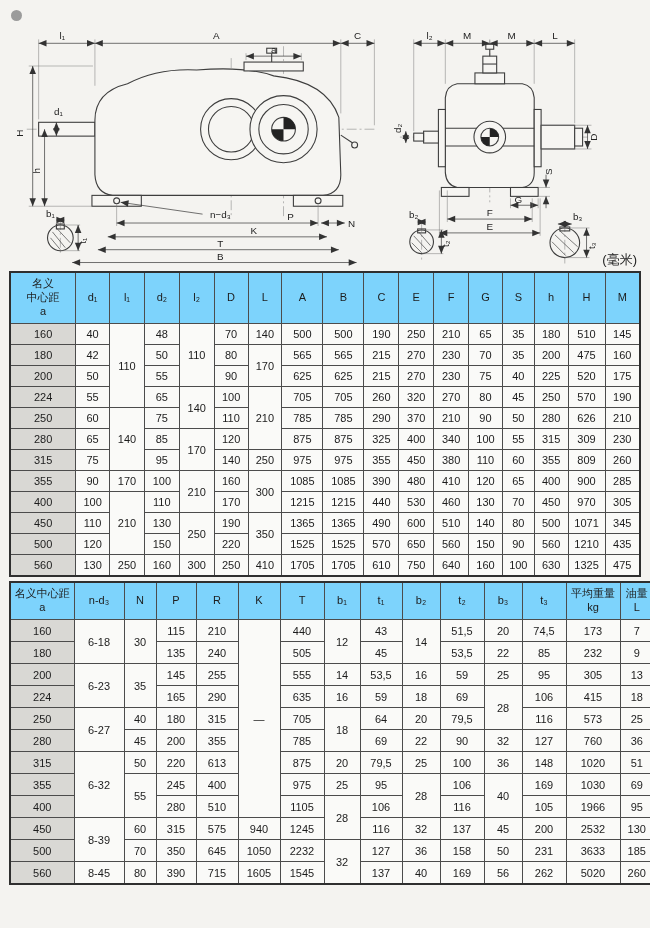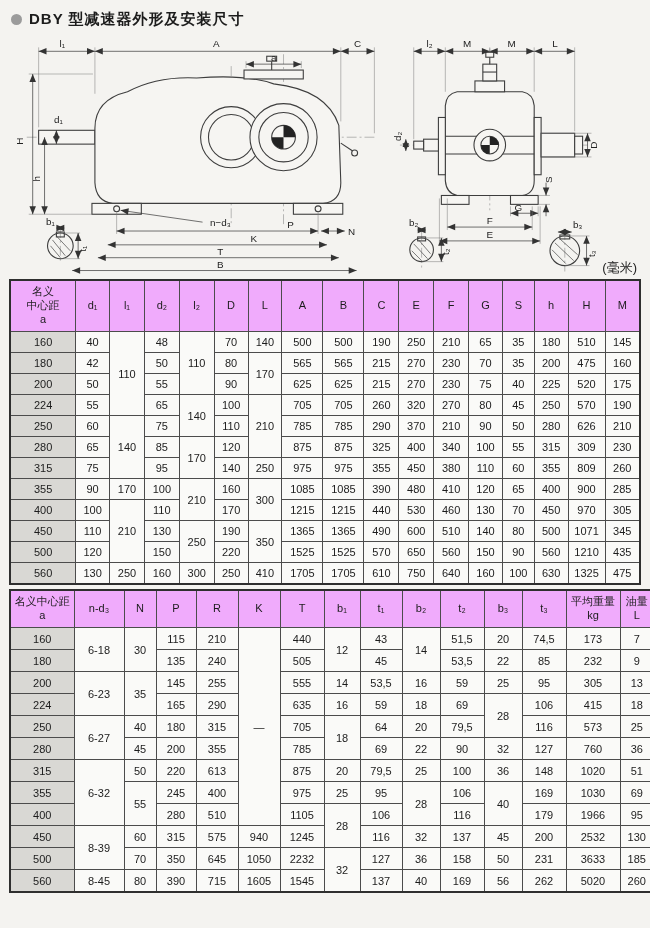--- a/index.html
+++ b/index.html
@@ -26,36 +26,35 @@
   .dim{stroke:#333;stroke-width:.7;fill:none;}
   .ext{stroke:#777;stroke-width:.5;fill:none;}
   .hatch{stroke:#444;stroke-width:.7;}
   .unit{position:absolute;right:4px;bottom:-2px;font-size:13px;color:#222;}
 
   
   table{border-collapse:collapse;table-layout:fixed;width:632px;margin:4px auto 0 auto;
         background:#fafaf8;border:2px solid #2f2f2f;}
   th,td{border:1px solid #4c4c4c;text-align:center;vertical-align:middle;
         font-size:11px;padding:0 1px;overflow:hidden;}
-  th{background:#f0abfc;font-weight:normal;white-space:pre-line;line-height:1.25;}
+  th{background:#7dd3fc;font-weight:normal;white-space:pre-line;line-height:1.25;}
   td{height:20px;background:#fafaf8;}
   td.rowhead{background:#d9d8d4;}
   .t1 thead th{height:50px;}
   .t2 thead th{height:36px;}
   .t2 td{height:21px;}
   .note{font-size:12.5px;margin:6px 0 0 2px;letter-spacing:1px;}
 </style>
 </head>
 <body>
 
 <div class="page">
 
   <div class="title-row">
     <span class="bullet"></span>
-    <h1>DBY 型减速器外形及安装尺寸</h1>
   </div>
 
   <div class="drawings">
 
     <svg class="dwg" width="388" height="242" viewBox="0 0 388 242">
       <defs>
         <marker id="aL" markerWidth="9" markerHeight="9" refX="8.5" refY="4.5" orient="auto-start-reverse" markerUnits="userSpaceOnUse">
           <path d="M0.5,1.2 L8.5,4.5 L0.5,7.8 Z" fill="#333"></path>
         </marker>
       </defs>
@@ -677,21 +676,21 @@
           <td>69</td>
         </tr>
         <tr>
           <td class="rowhead">400</td>
           <td>280</td>
           <td>510</td>
           <td>1105</td>
           <td rowspan="2">28</td>
           <td>106</td>
           <td>116</td>
-          <td>179</td>
+          <td>105</td>
           <td>1966</td>
           <td>95</td>
         </tr>
         <tr>
           <td class="rowhead">450</td>
           <td rowspan="2">8-39</td>
           <td>60</td>
           <td>315</td>
           <td>575</td>
           <td>940</td>

